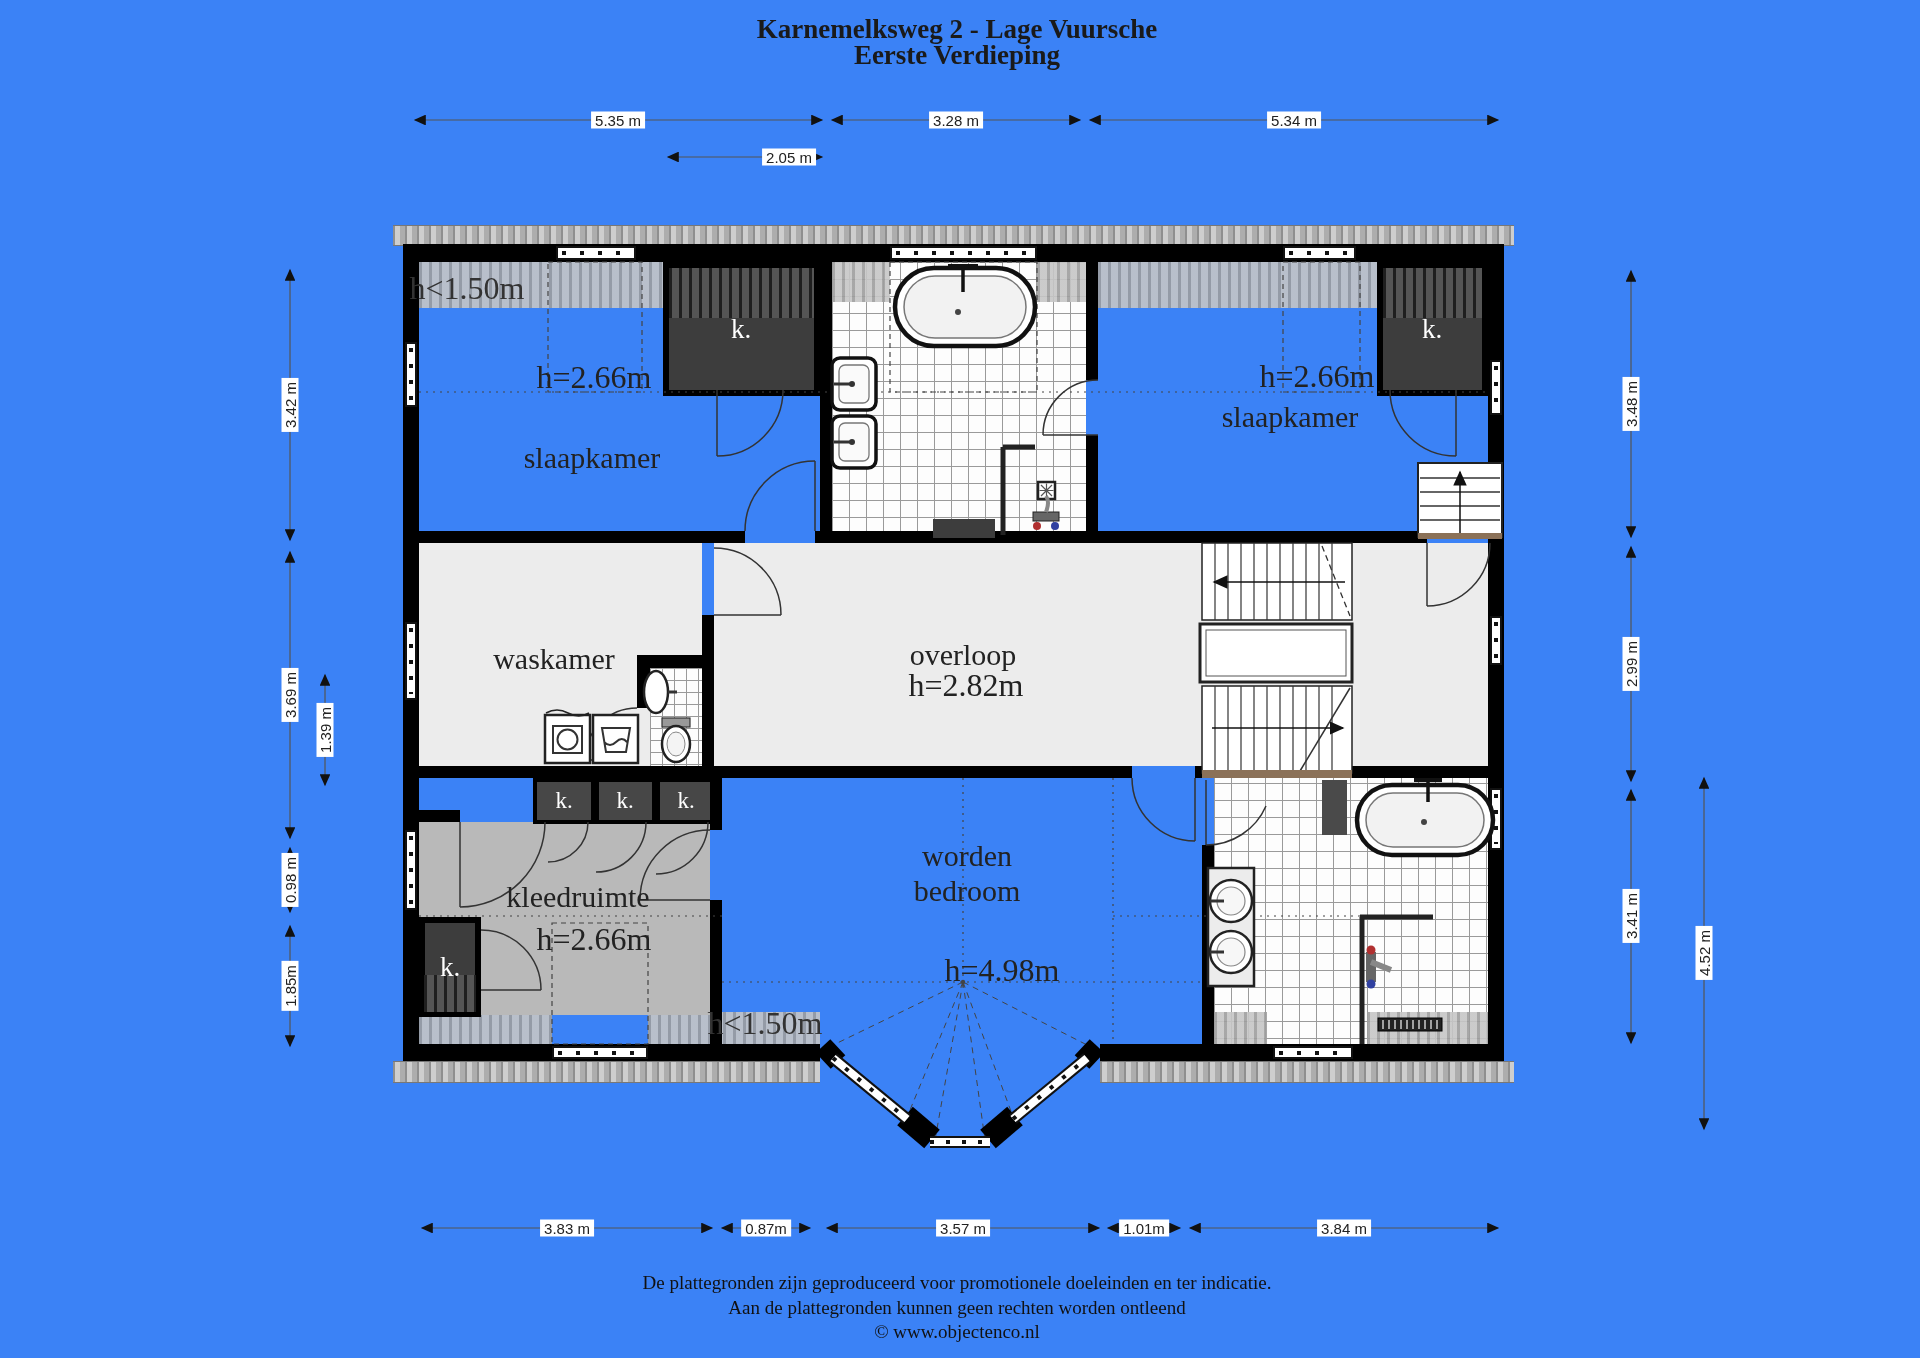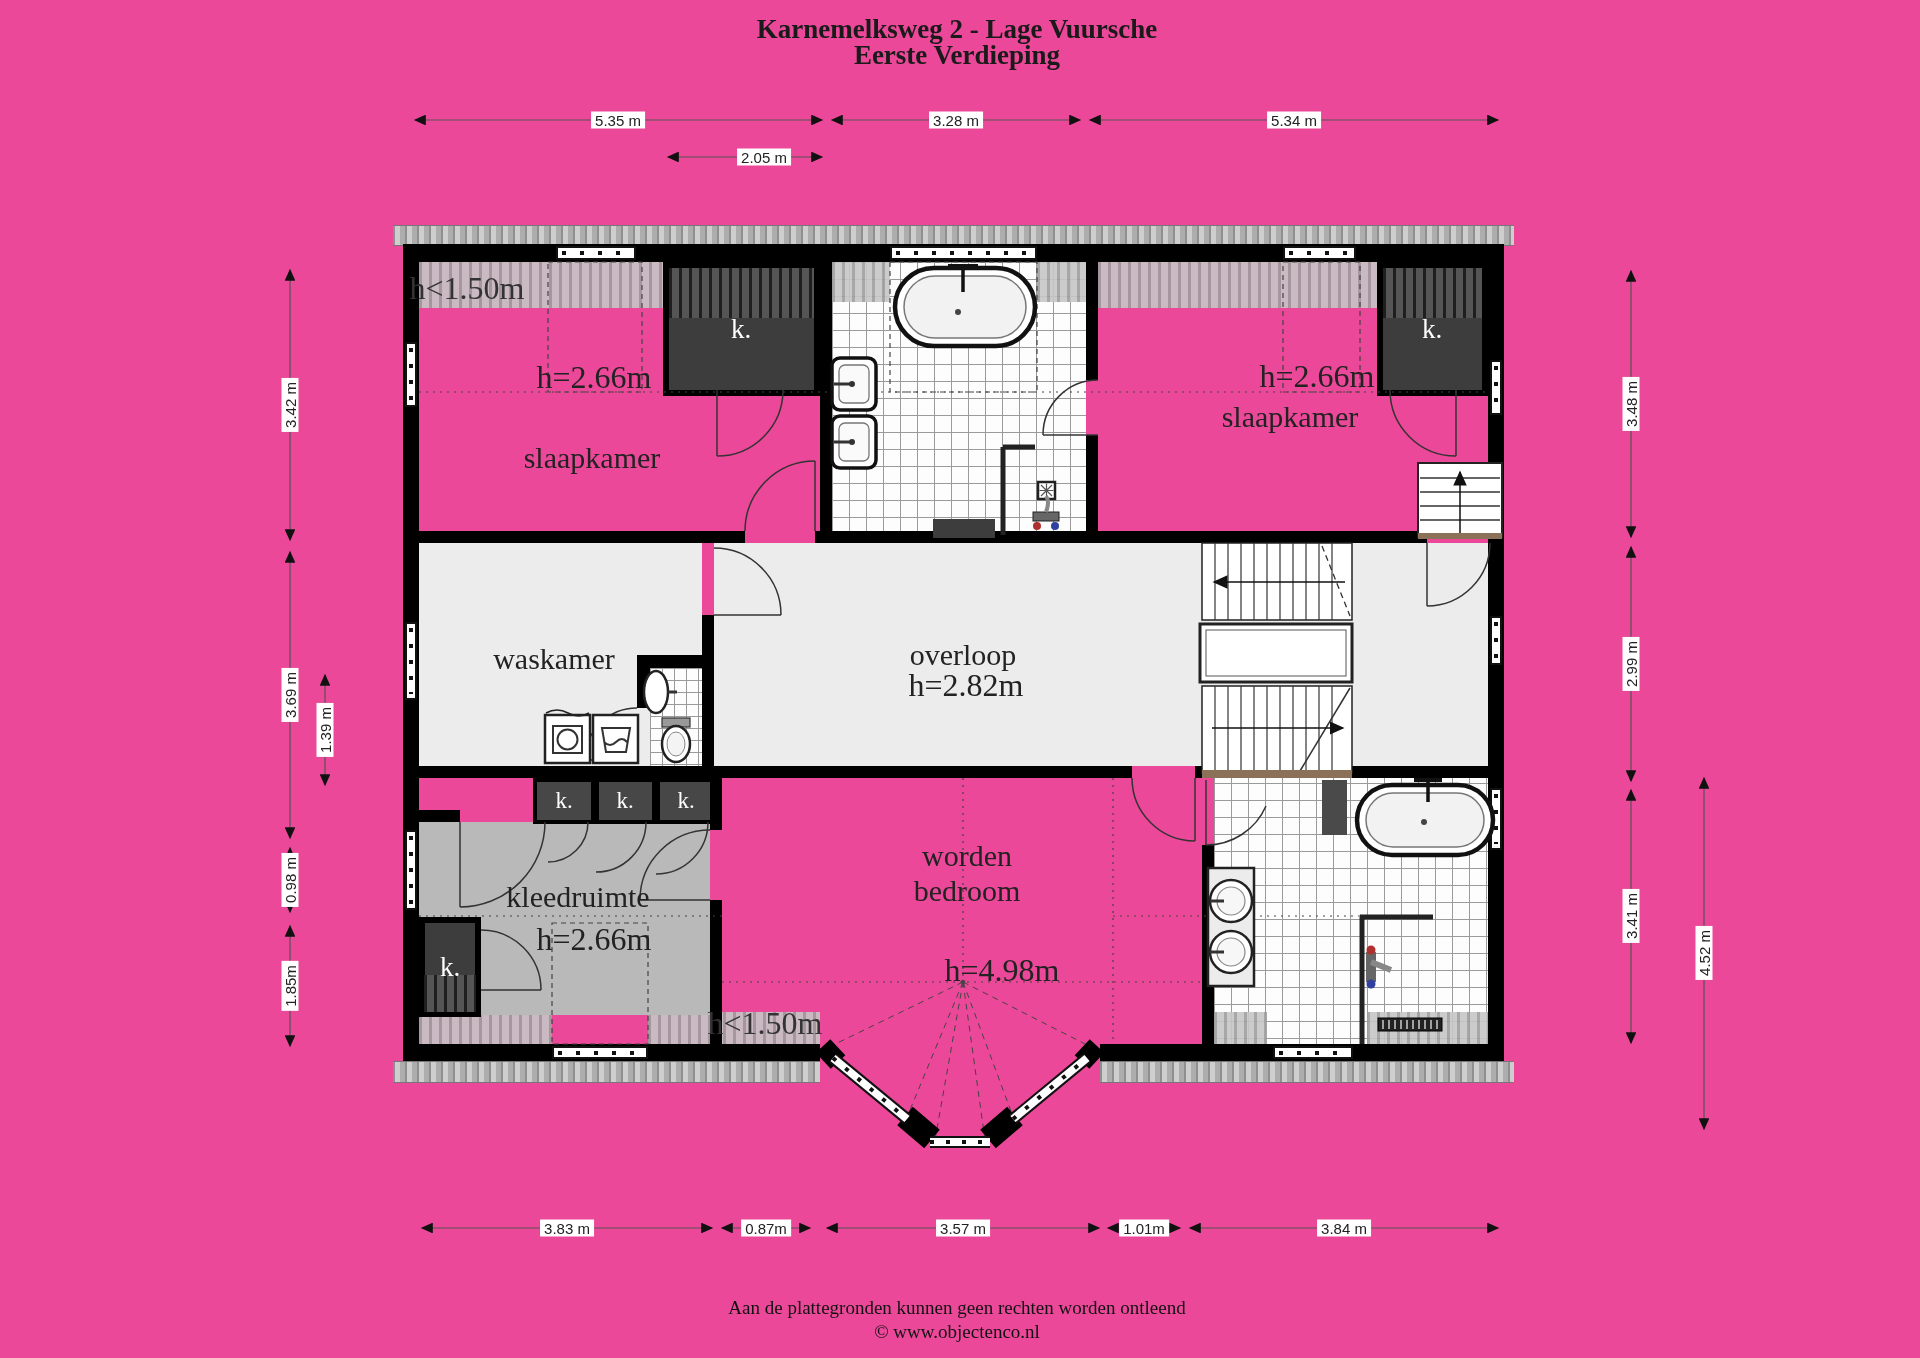--- a/index.html
+++ b/index.html
@@ -1,16 +1,16 @@
 <!DOCTYPE html>
 <html><head>
 <meta charset="utf-8">
 <style>
   html,body{margin:0;padding:0;background:#fff;}
-  .page{position:relative;width:1920px;height:1358px;background:#ec4899;overflow:hidden;
+  .page{position:relative;width:1920px;height:1358px;background:#3b82f6;overflow:hidden;
         font-family:"Liberation Serif", serif;color:#1a1a1a;}
   .wall{position:absolute;background:#000;}
   .floor-light{position:absolute;background:#ececec;}
   .floor-mid{position:absolute;background:#b9b9b9;}
   .tile{position:absolute;background-color:#fdfdfd;
         background-image:linear-gradient(#9a9a9a 1px, transparent 1px),
                          linear-gradient(90deg,#9a9a9a 1px, transparent 1px);
         background-size:17px 17px;}
   .tile-sm{background-size:12px 12px;}
   .roof{position:absolute;
@@ -385,32 +385,33 @@
   <div class="lbl lbl-w z7" style="left:741px;top:329px;">k.</div>
   <div class="lbl lbl-w z7" style="left:1432px;top:329px;">k.</div>
   <div class="lbl lbl-w z7" style="left:450px;top:967px;">k.</div>
   <div class="lbl lbl-w z7" style="left:564px;top:801px;font-size:23px;">k.</div>
   <div class="lbl lbl-w z7" style="left:625px;top:801px;font-size:23px;">k.</div>
   <div class="lbl lbl-w z7" style="left:686px;top:801px;font-size:23px;">k.</div>
 
   <div class="dim z7" style="left:618px;top:120px;">5.35 m</div>
   <div class="dim z7" style="left:956px;top:120px;">3.28 m</div>
   <div class="dim z7" style="left:1294px;top:120px;">5.34 m</div>
-  <div class="dim z7" style="left:764px;top:157px;">2.05 m</div>
+  <div class="dim z7" style="left:789px;top:157px;">2.05 m</div>
   <div class="dim dim-v z7" style="left:290px;top:405px;">3.42 m</div>
   <div class="dim dim-v z7" style="left:290px;top:695px;">3.69 m</div>
   <div class="dim dim-v z7" style="left:325px;top:730px;">1.39 m</div>
   <div class="dim dim-v z7" style="left:290px;top:880px;">0.98 m</div>
   <div class="dim dim-v z7" style="left:290px;top:986px;">1.85m</div>
   <div class="dim dim-v z7" style="left:1631px;top:404px;">3.48 m</div>
   <div class="dim dim-v z7" style="left:1631px;top:664px;">2.99 m</div>
   <div class="dim dim-v z7" style="left:1631px;top:916px;">3.41 m</div>
   <div class="dim dim-v z7" style="left:1704px;top:953px;">4.52 m</div>
   <div class="dim z7" style="left:567px;top:1228px;">3.83 m</div>
   <div class="dim z7" style="left:766px;top:1228px;">0.87m</div>
   <div class="dim z7" style="left:963px;top:1228px;">3.57 m</div>
   <div class="dim z7" style="left:1144px;top:1228px;">1.01m</div>
   <div class="dim z7" style="left:1344px;top:1228px;">3.84 m</div>
 
+  <div class="footer" style="top:1272px;">De plattegronden zijn geproduceerd voor promotionele doeleinden en ter indicatie.</div>
   <div class="footer" style="top:1297px;">Aan de plattegronden kunnen geen rechten worden ontleend</div>
   <div class="footer" style="top:1321px;">© www.objectenco.nl</div>
 
 </div>
 
 </body></html>

